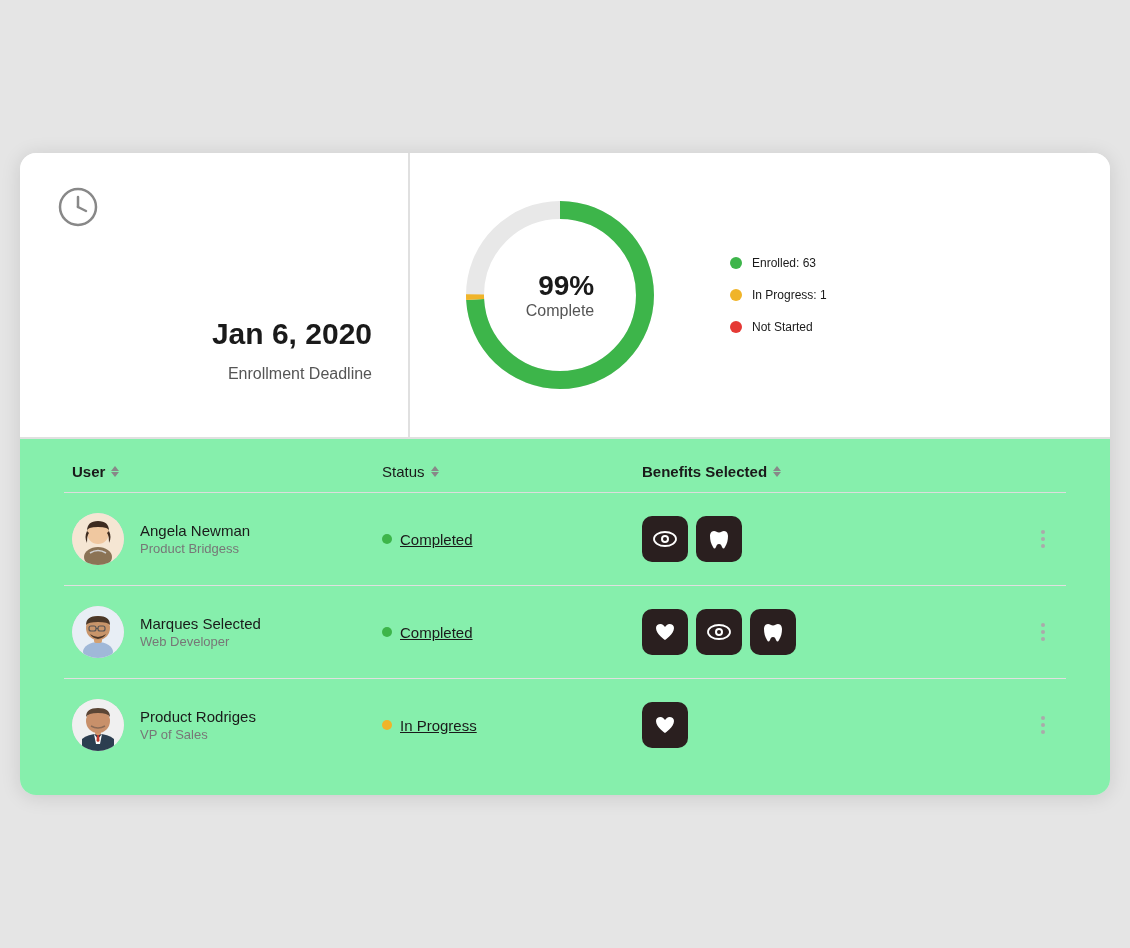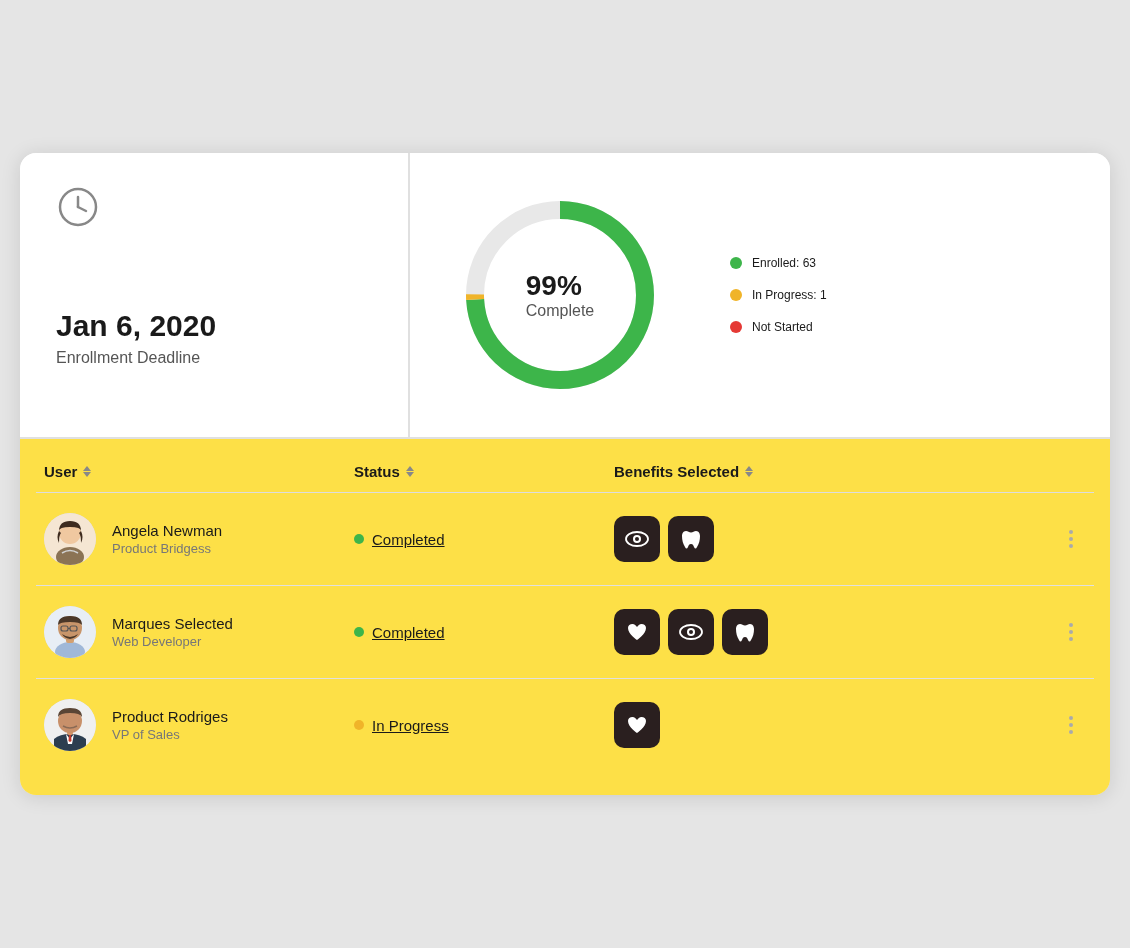--- a/index.html
+++ b/index.html
@@ -27,21 +27,22 @@
       border-bottom: 2px solid #e0e0e0;
     }
 
     
     .deadline-card {
       width: 390px;
       padding: 32px 36px;
       border-right: 2px solid #e0e0e0;
       display: flex;
       flex-direction: column;
-      gap: 0;
+      gap: 8px;
+      text-align: right;
     }
     .clock-icon {
       width: 44px;
       height: 44px;
       margin-bottom: 80px;
     }
     .deadline-date {
       font-size: 30px;
       font-weight: 700;
       color: #1a1a1a;
@@ -68,21 +69,21 @@
     }
     .donut-wrapper svg {
       width: 220px;
       height: 220px;
     }
     .donut-center {
       position: absolute;
       top: 50%;
       left: 50%;
       transform: translate(-50%, -50%);
-      text-align: left;
+      text-align: right;
     }
     .donut-percent {
       font-size: 28px;
       font-weight: 700;
       color: #1a1a1a;
       display: block;
     }
     .donut-label {
       font-size: 16px;
       color: #555;
@@ -101,41 +102,41 @@
     }
     .legend-dot {
       width: 12px;
       height: 12px;
       border-radius: 50%;
       flex-shrink: 0;
     }
 
     
     .table-section {
-      background: #fde047;
-      padding: 24px 16px;
+      background: #86efac;
+      padding: 24px 44px;
     }
     .table-header {
       display: flex;
       align-items: center;
       padding: 0 8px 12px 8px;
       border-bottom: 1.5px solid #ddd;
     }
     .col-user {
       width: 310px;
       font-weight: 700;
       font-size: 15px;
       color: #1a1a1a;
       display: flex;
       align-items: center;
       gap: 6px;
     }
     .col-status {
       width: 260px;
-      font-weight: 700;
+      font-weight: 400;
       font-size: 15px;
       color: #1a1a1a;
       display: flex;
       align-items: center;
       gap: 6px;
     }
     .col-benefits {
       flex: 1;
       font-weight: 700;
       font-size: 15px;

